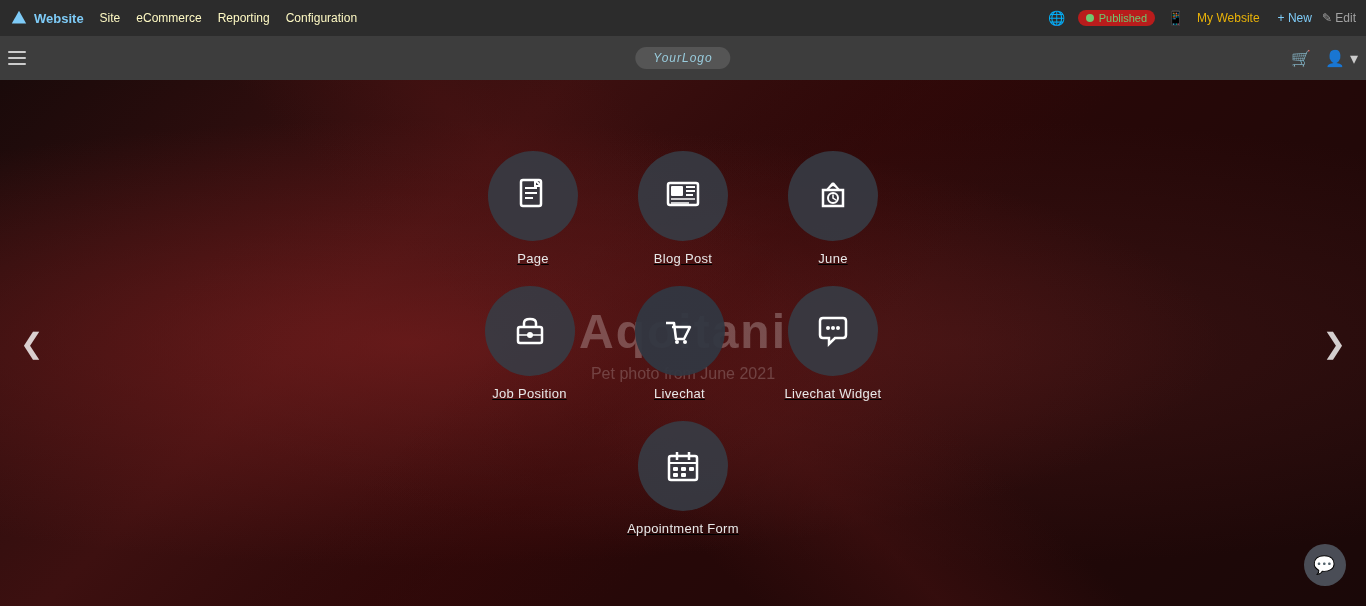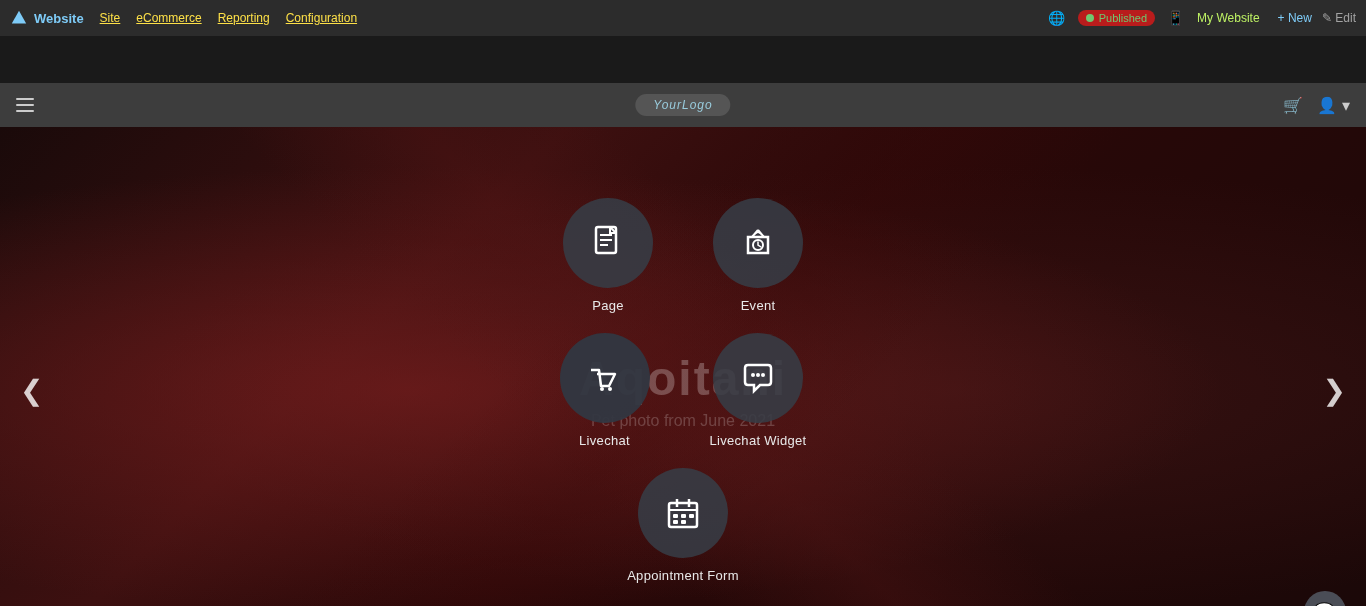--- a/index.html
+++ b/index.html
@@ -31,24 +31,23 @@
       font-weight: 600;
     }
     .top-nav .brand svg {
       width: 18px; height: 18px;
     }
     .top-nav .nav-links {
       display: flex;
       gap: 16px;
     }
     .top-nav .nav-links span {
-      color: #fde047;
+      color: #fef9c3;
       font-size: 12px;
       cursor: pointer;
-      text-decoration: underline;
     }
     .top-nav .right-actions {
       margin-left: auto;
       display: flex;
       align-items: center;
       gap: 10px;
     }
     .top-nav .right-actions .icon-btn {
       color: #ccc;
       font-size: 14px;
@@ -65,21 +64,21 @@
       padding: 2px 8px;
       font-size: 11px;
       color: #6fc86f;
     }
     .published-toggle .dot {
       width: 8px; height: 8px;
       background: #6fc86f;
       border-radius: 50%;
     }
     .my-website-btn {
-      color: #bef264;
+      color: #eab308;
       font-size: 12px;
       cursor: pointer;
     }
     .new-btn {
       color: #7ecbf7;
       font-size: 12px;
       cursor: pointer;
       display: flex; align-items: center; gap: 3px; margin-left: 8px;
     }
     .edit-btn {
@@ -89,24 +88,23 @@
       display: flex; align-items: center; gap: 3px;
     }
 
     
     .secondary-nav {
       height: 44px;
       background: #3d3d3d;
       display: flex;
       align-items: center;
       justify-content: space-between;
-      padding: 0 16px;
+      padding: 0 8px;
       position: relative;
       z-index: 100;
-      margin-top: 47px;
     }
     .hamburger {
       display: flex; flex-direction: column; gap: 4px; cursor: pointer;
     }
     .hamburger span {
       display: block; width: 18px; height: 2px; background: #ccc; border-radius: 1px;
     }
     .logo-area {
       position: absolute;
       left: 50%;
@@ -185,20 +183,21 @@
       display: flex;
       gap: 60px;
       align-items: center;
     }
     .icon-item {
       display: flex;
       flex-direction: column;
       align-items: center;
       gap: 10px;
       cursor: pointer;
+      text-decoration: underline;
     }
     .icon-circle {
       width: 90px;
       height: 90px;
       border-radius: 50%;
       background: rgba(55,60,70,0.88);
       display: flex;
       align-items: center;
       justify-content: center;
       transition: background 0.2s;
@@ -327,37 +326,62 @@
             <line x1="10" y1="10" x2="22" y2="10" stroke="white" stroke-width="2"></line>
             <line x1="10" y1="15" x2="22" y2="15" stroke="white" stroke-width="2"></line>
             <line x1="10" y1="20" x2="18" y2="20" stroke="white" stroke-width="2"></line>
             <path d="M20 2 L26 8" fill="none" stroke="white" stroke-width="2"></path>
             <path d="M20 2 L20 8 L26 8" fill="none" stroke="white" stroke-width="2"></path>
           </svg>
         </div>
         <span class="icon-label">Page</span>
       </div>
 
+      <div class="icon-item">
+        <div class="icon-circle">
+          <svg viewBox="0 0 36 36">
+            <rect x="3" y="5" width="30" height="22" rx="2" fill="none" stroke="white" stroke-width="2.5"></rect>
+            <rect x="6" y="8" width="12" height="10" rx="1" fill="white"></rect>
+            <line x1="21" y1="9" x2="30" y2="9" stroke="white" stroke-width="2"></line>
+            <line x1="21" y1="13" x2="30" y2="13" stroke="white" stroke-width="2"></line>
+            <line x1="21" y1="17" x2="28" y2="17" stroke="white" stroke-width="2"></line>
+            <line x1="6" y1="21" x2="30" y2="21" stroke="white" stroke-width="1.5"></line>
+            <line x1="6" y1="25" x2="24" y2="25" stroke="white" stroke-width="1.5"></line>
+          </svg>
+        </div>
+        <span class="icon-label">Blog Post</span>
+      </div>
 
       <div class="icon-item">
         <div class="icon-circle">
           <svg viewBox="0 0 36 36">
             <path d="M18 6 L22 10 L18 8 L14 10 Z" fill="white"></path>
             <path d="M8 12 L28 12 L28 28 L8 28 Z" fill="none" stroke="white" stroke-width="2.5" rx="2"></path>
             <path d="M18 5 L24 12 M18 5 L12 12" fill="none" stroke="white" stroke-width="2"></path>
             <circle cx="18" cy="20" r="5" fill="none" stroke="white" stroke-width="2"></circle>
             <path d="M18 17 L18 20 L21 22" fill="none" stroke="white" stroke-width="1.5" stroke-linecap="round"></path>
           </svg>
         </div>
-        <span class="icon-label">Event</span>
+        <span class="icon-label">June</span>
       </div>
     </div>
 
     <div class="icon-row">
 
+      <div class="icon-item">
+        <div class="icon-circle">
+          <svg viewBox="0 0 36 36">
+            <rect x="6" y="14" width="24" height="16" rx="2" fill="none" stroke="white" stroke-width="2.5"></rect>
+            <path d="M12 14 L12 10 Q12 6 18 6 Q24 6 24 10 L24 14" fill="none" stroke="white" stroke-width="2.5"></path>
+            <line x1="6" y1="22" x2="30" y2="22" stroke="white" stroke-width="1.5"></line>
+            <circle cx="18" cy="22" r="3" fill="white"></circle>
+          </svg>
+        </div>
+        <span class="icon-label">Job Position</span>
+      </div>
 
       <div class="icon-item">
         <div class="icon-circle active">
           <svg viewBox="0 0 36 36">
             <path d="M4 10 L12 10 L14 26 L22 26 L28 14 L10 14" fill="none" stroke="white" stroke-width="2.5" stroke-linejoin="round"></path>
             <circle cx="15" cy="29" r="2" fill="white"></circle>
             <circle cx="23" cy="29" r="2" fill="white"></circle>
           </svg>
         </div>
         <span class="icon-label">Livechat</span>

